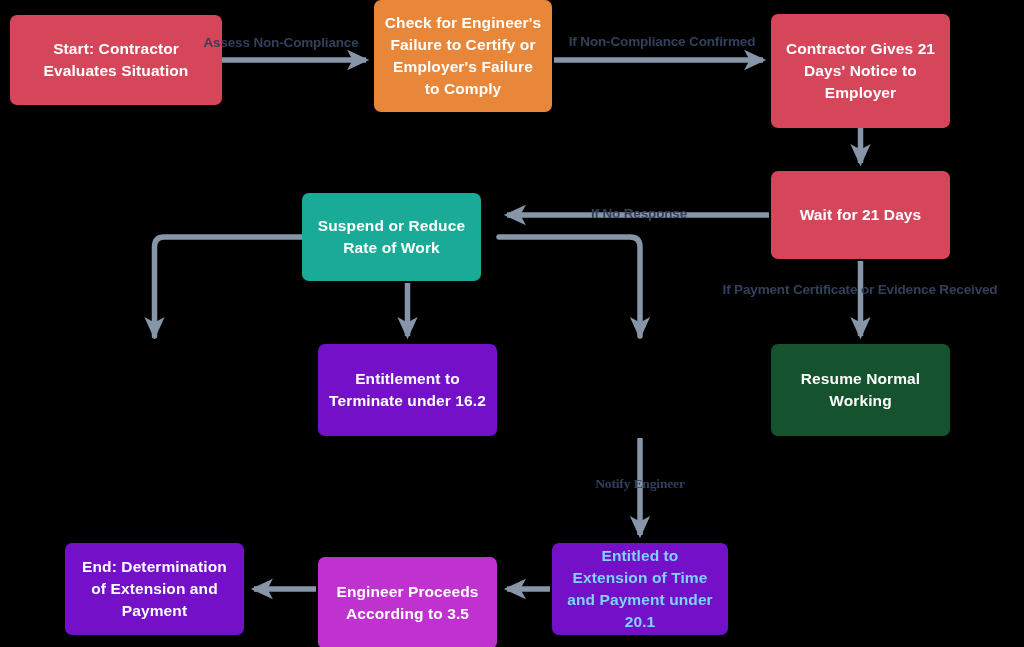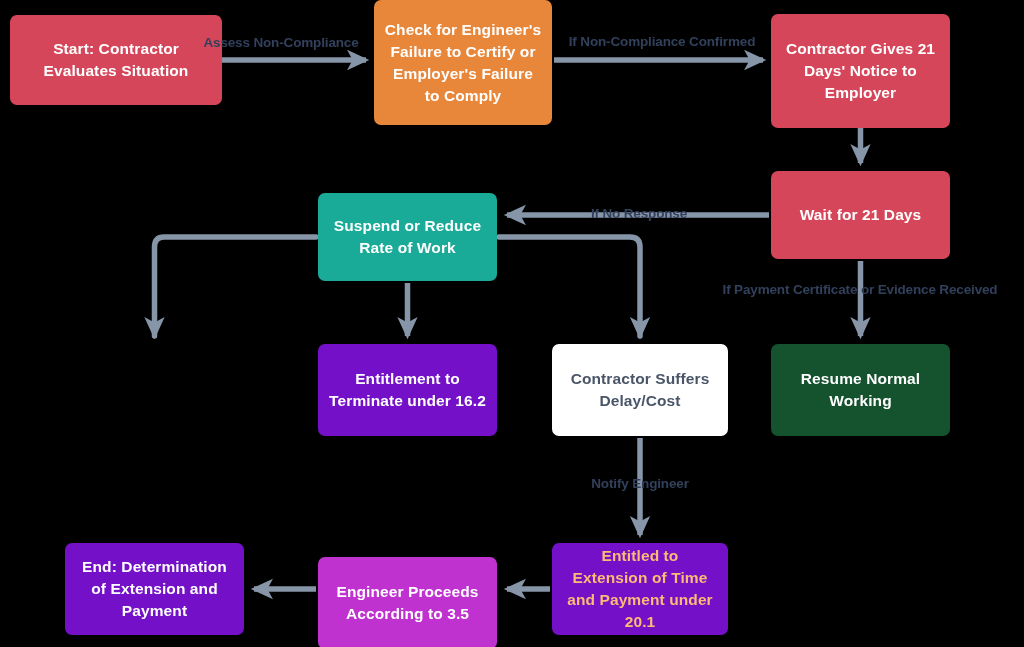--- a/index.html
+++ b/index.html
@@ -105,50 +105,47 @@
     </g>
 
     <g>
       <path d="M 316 589 L 254 589" stroke="#8795a8" stroke-width="5.5" fill="none" marker-end="url(#arrow)"></path>
     </g>
   </svg>
 
   <div class="node" style="left: 10px; top: 15px; width: 212px; height: 90px; background: rgb(214, 70, 90); color: rgb(255, 255, 255);">
     <span>Start: Contractor Evaluates Situation</span>
   </div>
-  <div class="node" style="left: 374px; top: 0px; width: 178px; height: 125px; background: rgb(232, 135, 58); color: rgb(255, 255, 255);">
+  <div class="node" style="left: 374px; top: 0px; width: 178px; height: 112px; background: rgb(232, 135, 58); color: rgb(255, 255, 255);">
     <span>Check for Engineer's Failure to Certify or Employer's Failure to Comply</span>
   </div>
   <div class="node" style="left: 771px; top: 14px; width: 179px; height: 114px; background: rgb(214, 70, 90); color: rgb(255, 255, 255);">
     <span>Contractor Gives 21 Days' Notice to Employer</span>
   </div>
   <div class="node" style="left: 771px; top: 171px; width: 179px; height: 88px; background: rgb(214, 70, 90); color: rgb(255, 255, 255);">
     <span>Wait for 21 Days</span>
   </div>
-  <div class="node" style="left: 318px; top: 193px; width: 179px; height: 88px; background: rgb(26, 171, 152); color: rgb(255, 255, 255);">
+  <div class="node" style="left: 302px; top: 193px; width: 179px; height: 88px; background: rgb(26, 171, 152); color: rgb(255, 255, 255);">
     <span>Suspend or Reduce Rate of Work</span>
   </div>
   <div class="node" style="left: 318px; top: 344px; width: 179px; height: 92px; background: rgb(115, 16, 200); color: rgb(255, 255, 255);">
     <span>Entitlement to Terminate under 16.2</span>
-  </div>
-  <div class="node" style="left: 552px; top: 344px; width: 176px; height: 92px; background: rgb(255, 255, 255); color: rgb(74, 85, 104);">
-    <span>Contractor Suffers Delay/Cost</span>
   </div>
   <div class="node" style="left: 771px; top: 344px; width: 179px; height: 92px; background: #14532d; color: rgb(255, 255, 255);">
     <span>Resume Normal Working</span>
   </div>
   <div class="node" style="left: 65px; top: 543px; width: 179px; height: 92px; background: rgb(115, 16, 200); color: rgb(255, 255, 255);">
     <span>End: Determination of Extension and Payment</span>
   </div>
   <div class="node" style="left: 318px; top: 543px; width: 179px; height: 92px; background: rgb(191, 50, 208); color: rgb(255, 255, 255); margin-top: 14px;">
     <span>Engineer Proceeds According to 3.5</span>
   </div>
-  <div class="node" style="left: 552px; top: 543px; width: 176px; height: 92px; background: rgb(115, 16, 200); color: #fdba74;">
+  <div class="node" style="left: 552px; top: 543px; width: 176px; height: 92px; background: rgb(115, 16, 200); color: #7dd3fc;">
     <span>Entitled to Extension of Time and Payment under 20.1</span>
   </div>
 
   <div class="edge-label" style="left: 281px; top: 43px; color: rgb(50, 64, 92);">Assess Non-Compliance</div>
   <div class="edge-label" style="left: 662px; top: 42px; color: rgb(50, 64, 92);">If Non-Compliance Confirmed</div>
   <div class="edge-label" style="left: 639px; top: 214px; color: rgb(50, 64, 92);">If No Response</div>
   <div class="edge-label" style="left: 860px; top: 290px; color: rgb(50, 64, 92);">If Payment Certificate or Evidence Received</div>
-  <div class="edge-label" style="left: 640px; top: 484px; color: rgb(50, 64, 92);">Notify Engineer</div>
+  <div class="edge-label" style="left: 640px; top: 484px; color: rgb(50, 64, 92); font-family: Liberation Serif, serif;">Notify Engineer</div>
 
 </div>
 
 </body></html>

